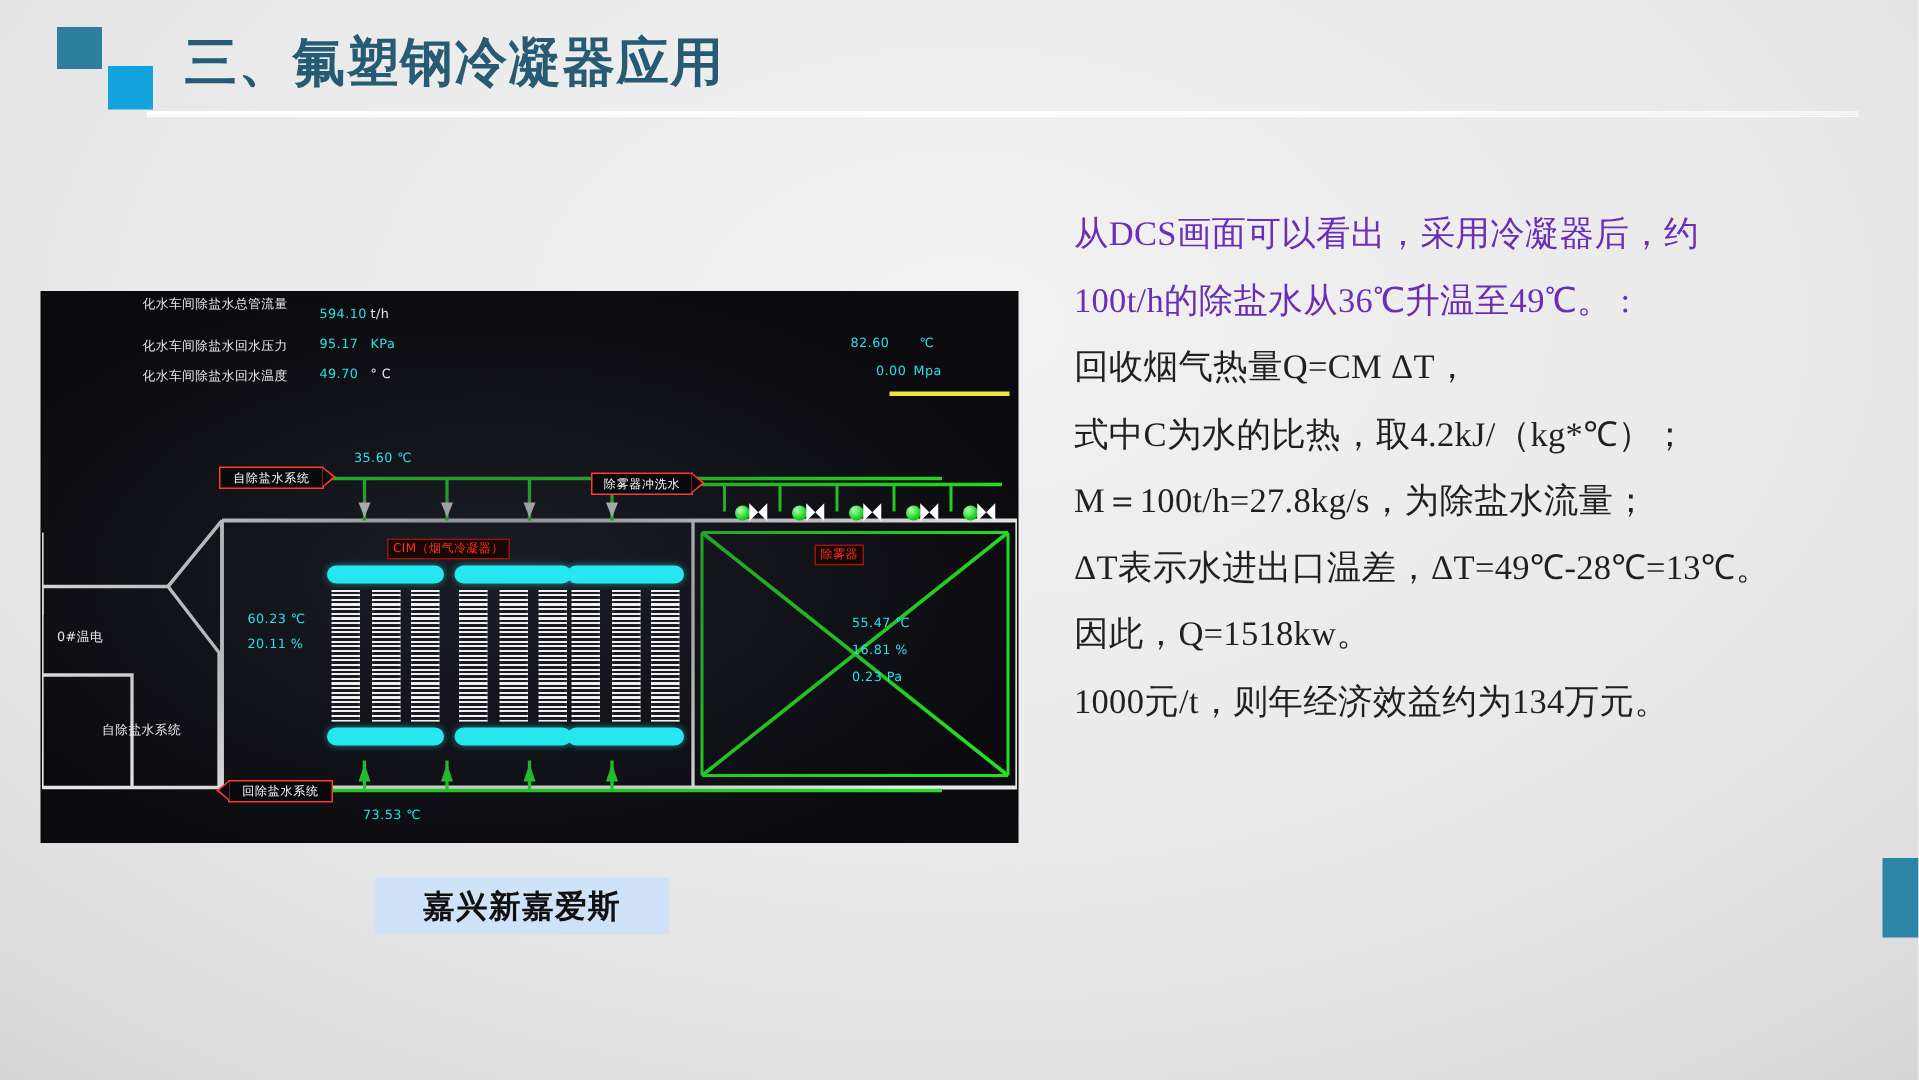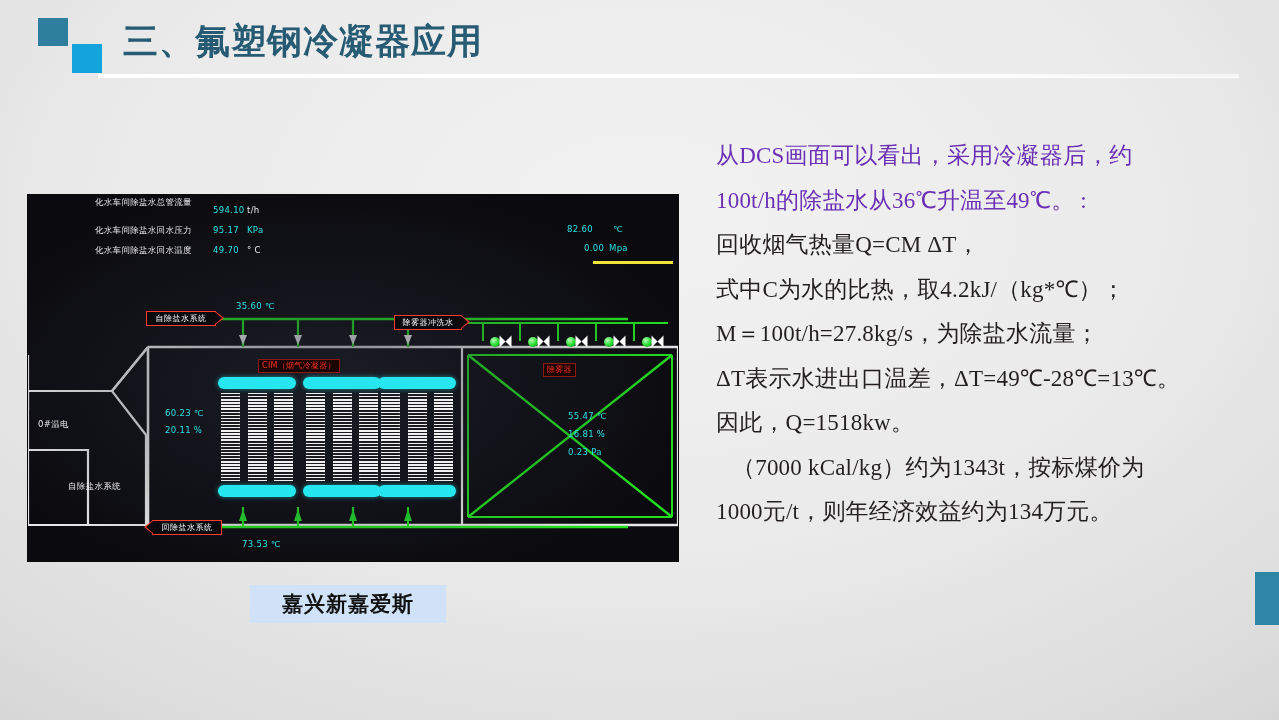--- a/index.html
+++ b/index.html
@@ -303,21 +303,20 @@
   <div class="accent-bar"></div>
 
   <div class="text-block">
     <div class="text-line hl">从DCS画面可以看出，采用冷凝器后，约</div>
     <div class="text-line hl">100t/h的除盐水从36℃升温至49℃。 :</div>
     <div class="text-line">回收烟气热量Q=CM ΔT，</div>
     <div class="text-line">式中C为水的比热，取4.2kJ/（kg*℃）；</div>
     <div class="text-line">M＝100t/h=27.8kg/s，为除盐水流量；</div>
     <div class="text-line">ΔT表示水进出口温差，ΔT=49℃-28℃=13℃。</div>
     <div class="text-line">因此，Q=1518kw。</div>
-    <div class="text-line indent">（7000 kCal/kg）约为1343t，按标煤价为</div>
     <div class="text-line">1000元/t，则年经济效益约为134万元。</div>
   </div>
 
   <div class="dcs">
 
     <svg class="duct" viewBox="0 0 650 366">
 
       <polyline points="0,196 84,196 118,240 118,330 0,330" fill="none" stroke="#e8e8e8" stroke-width="2.2"></polyline>
       <polyline points="0,196 84,196 118,160 118,170" fill="none" stroke="#e8e8e8" stroke-width="0"></polyline>
       <polyline points="0,215 0,196" fill="none" stroke="#e8e8e8" stroke-width="2.2"></polyline>

